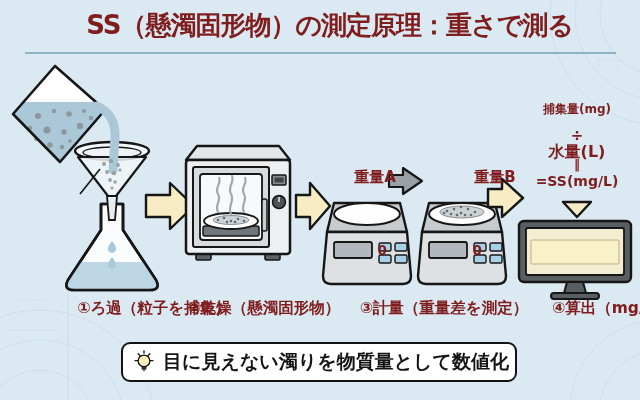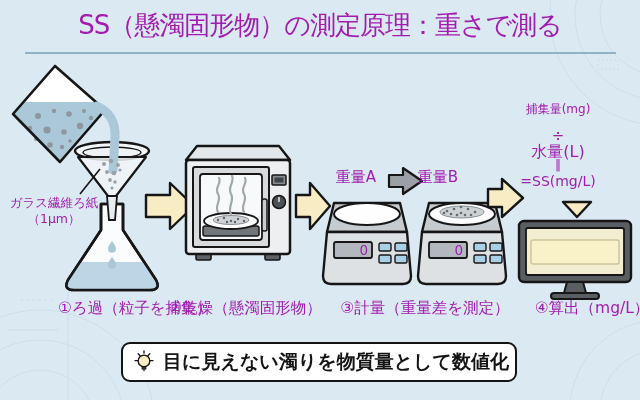--- a/index.html
+++ b/index.html
@@ -1,29 +1,29 @@
 <!DOCTYPE html>
 <html><head>
 <meta charset="utf-8">
 <style>
   html,body{margin:0;padding:0;}
   .canvas{position:relative;width:640px;height:400px;background:#dbe9f3;overflow:hidden;
           font-family:"DejaVu Sans","Liberation Sans",sans-serif;color:#141414;}
   svg{display:block;}
   .layer{position:absolute;left:0;top:0;}
-  .txt{position:absolute;font-weight:normal;color:#a21caf;line-height:1.15;white-space:nowrap;}
+  .txt{position:absolute;font-weight:bold;color:#7f1d1d;line-height:1.15;white-space:nowrap;margin-left:19px;}
   .title{left:0;right:0;top:11px;text-align:center;font-size:26px;letter-spacing:-1px;}
   .rule{position:absolute;left:25px;top:52px;width:591px;height:2px;background:#84a7bb;opacity:.85;}
   .filter1{left:6px;top:196px;width:96px;font-size:12.5px;text-align:center;}
   .filter2{left:6px;top:212px;width:96px;font-size:12.5px;text-align:center;}
   .cap{top:300px;width:196px;font-size:15.5px;text-align:center;}
   .cap1{left:37px;} .cap2{left:147px;} .cap3{left:327px;} .cap4{left:494px;}
   .diff{left:350px;top:145px;width:160px;font-size:16px;text-align:center;}
   .wlab{top:169px;width:60px;font-size:15px;text-align:center;}
-  .wa{left:326px;} .wb{left:408px;}
+  .wa{left:326px;} .wb{left:446px;}
   .frm{left:478px;width:160px;text-align:center;}
   .f1{top:103px;font-size:12px;} .fdiv{top:128px;font-size:15px;}
   .f2{top:143px;font-size:16px;} .feq{top:159px;font-size:12px;}
   .f3{top:173px;font-size:14px;}
   .result{left:527px;top:245px;width:96px;font-size:12.5px;text-align:center;}
   .digit{top:243px;width:18px;font-size:13.5px;text-align:right;}
   .da{left:350px;} .db{left:445px;}
   .banner{position:absolute;left:121px;top:342px;width:396px;height:40px;background:#ffffff;
           border:2.5px solid #141414;border-radius:9px;display:flex;align-items:center;
           gap:8px;padding:0 6px 0 10px;box-sizing:border-box;}
@@ -185,22 +185,20 @@
       <rect x="526" y="228" width="98" height="47" rx="2" fill="#f3eed2" stroke="#161616" stroke-width="1.8"></rect>
       <rect x="531" y="240" width="88" height="24" rx="2" fill="#f9f2c9" stroke="#cfc49b" stroke-width="1.5"></rect>
       <path d="M567,282 L583,282 L586,293 L564,293 Z" fill="#595e62" stroke="#161616" stroke-width="2"></path>
       <rect x="551" y="293" width="48" height="6" rx="3" fill="#595e62" stroke="#161616" stroke-width="2"></rect>
     </g>
   </svg>
 
   <div class="txt title">SS（懸濁固形物）の測定原理：重さで測る</div>
   <div class="rule"></div>
 
-  <div class="txt filter1">ガラス繊維ろ紙</div>
-  <div class="txt filter2">（1μm）</div>
 
   <div class="txt wlab wa">重量A</div>
   <div class="txt wlab wb">重量B</div>
   <div class="txt digit da">0</div>
   <div class="txt digit db">0</div>
 
   <div class="txt frm f1">捕集量(mg)</div>
   <div class="txt frm fdiv">÷</div>
   <div class="txt frm f2">水量(L)</div>
   <div class="txt frm feq">‖</div>

